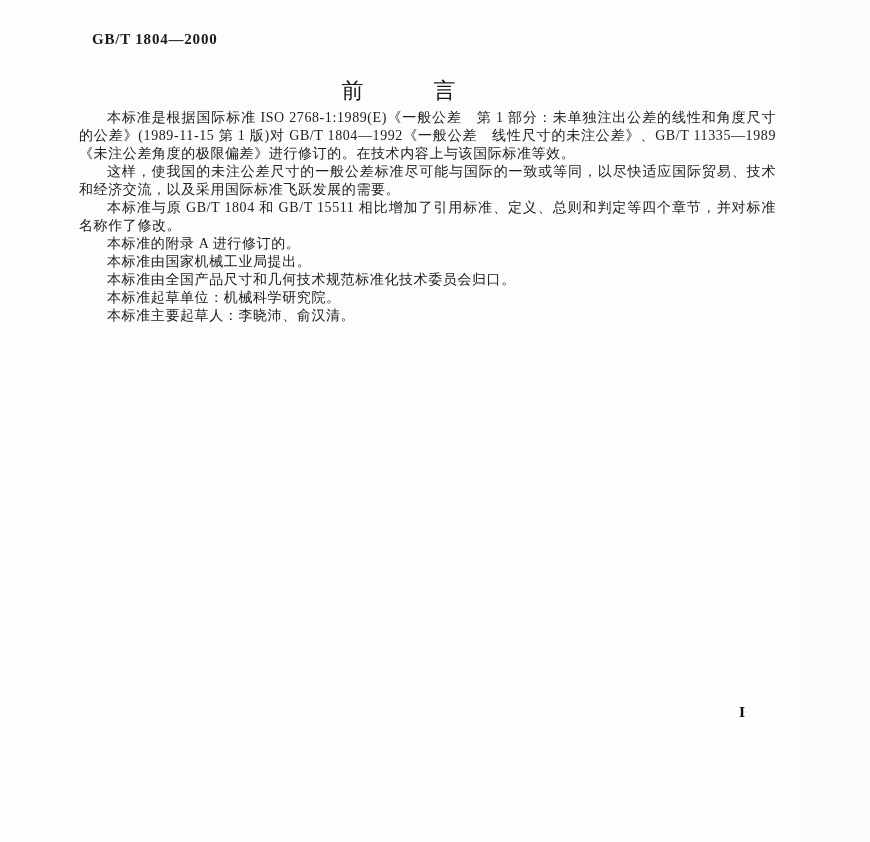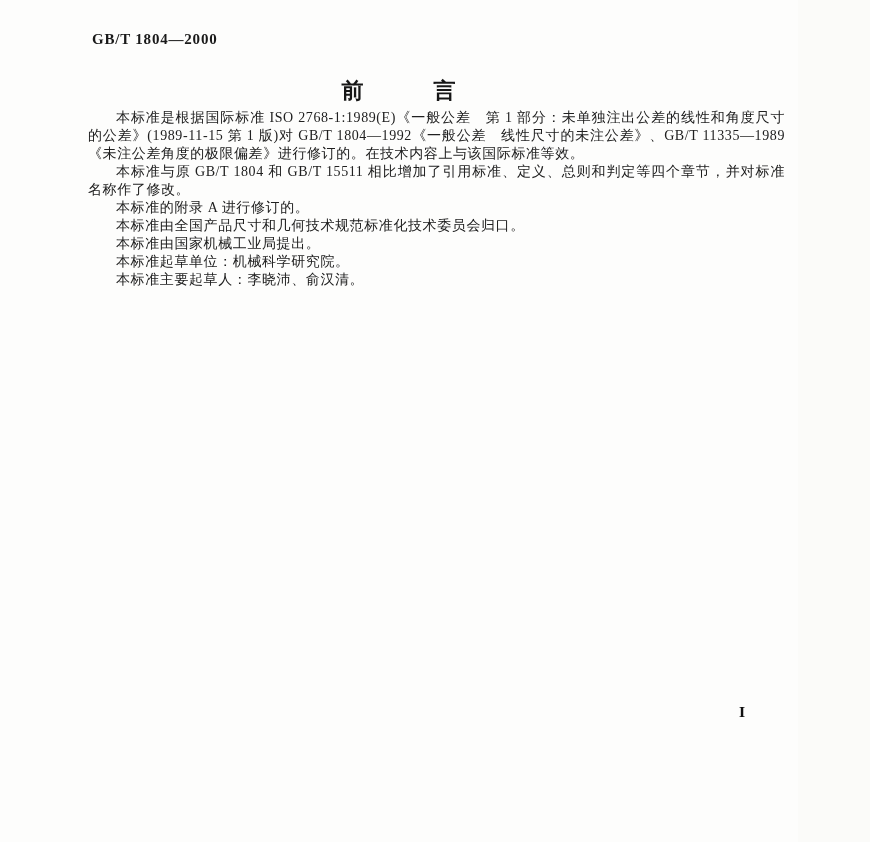--- a/index.html
+++ b/index.html
@@ -27,27 +27,27 @@
     white-space: nowrap;
   }
   .page-title {
     position: absolute;
     left: 0;
     right: 0;
     top: 76px;
     margin: 0;
     text-align: center;
     font-size: 22px;
-    font-weight: bold;
+    font-weight: normal;
     letter-spacing: 1px;
     color: #161616;
   }
   .doc-body {
     position: absolute;
-    left: 88px;
+    left: 79px;
     top: 109px;
     width: 697px;
     font-size: 14px;
     line-height: 18px;
     text-align: justify;
     color: #202020;
   }
   .doc-body p {
     margin: 0;
     text-indent: 2em;
@@ -69,23 +69,24 @@
 <body>
 
 <div class="page">
 
   <div class="doc-number">GB/T 1804—2000</div>
 
   <h1 class="page-title">前　　　言</h1>
 
   <div class="doc-body">
     <p>本标准是根据国际标准 ISO 2768-1:1989(E)《一般公差　第 1 部分：未单独注出公差的线性和角度尺寸的公差》(1989-11-15 第 1 版)对 GB/T 1804—1992《一般公差　线性尺寸的未注公差》、GB/T 11335—1989《未注公差角度的极限偏差》进行修订的。在技术内容上与该国际标准等效。</p>
+    <p>这样，使我国的未注公差尺寸的一般公差标准尽可能与国际的一致或等同，以尽快适应国际贸易、技术和经济交流，以及采用国际标准飞跃发展的需要。</p>
     <p>本标准与原 GB/T 1804 和 GB/T 15511 相比增加了引用标准、定义、总则和判定等四个章节，并对标准名称作了修改。</p>
     <p>本标准的附录 A 进行修订的。</p>
+    <p>本标准由国家机械工业局提出。</p>
     <p>本标准由全国产品尺寸和几何技术规范标准化技术委员会归口。</p>
-    <p>本标准由国家机械工业局提出。</p>
     <p>本标准起草单位：机械科学研究院。</p>
     <p>本标准主要起草人：李晓沛、俞汉清。</p>
   </div>
 
   <div class="page-number">Ⅰ</div>
 
 </div>
 
 </body></html>

